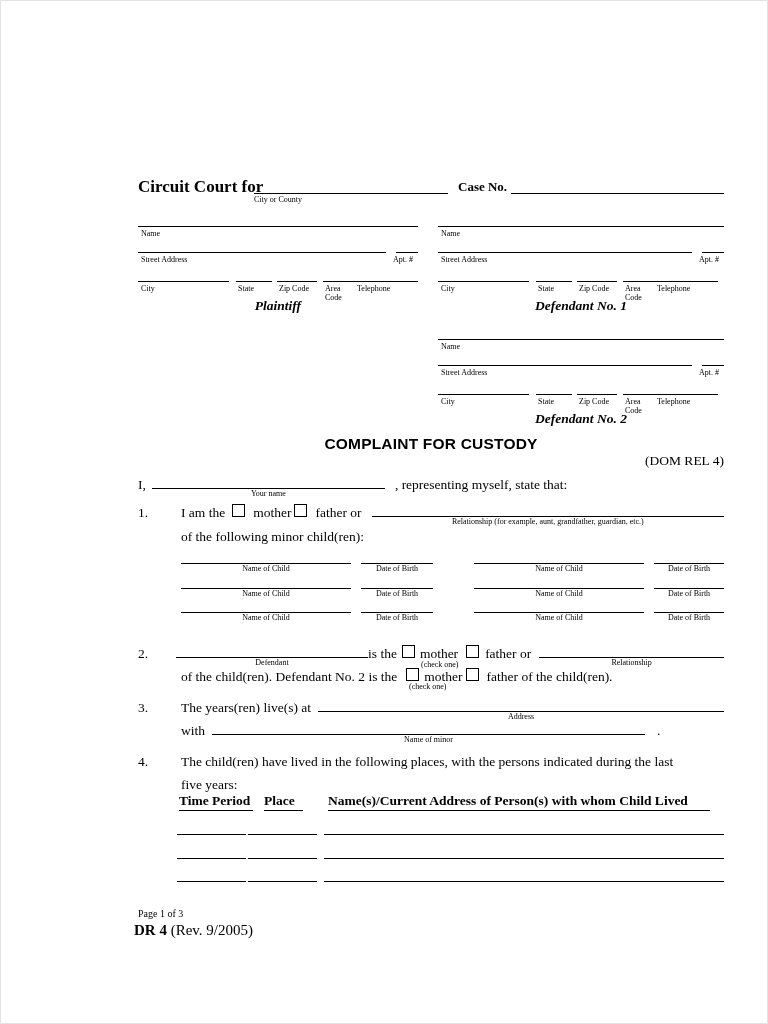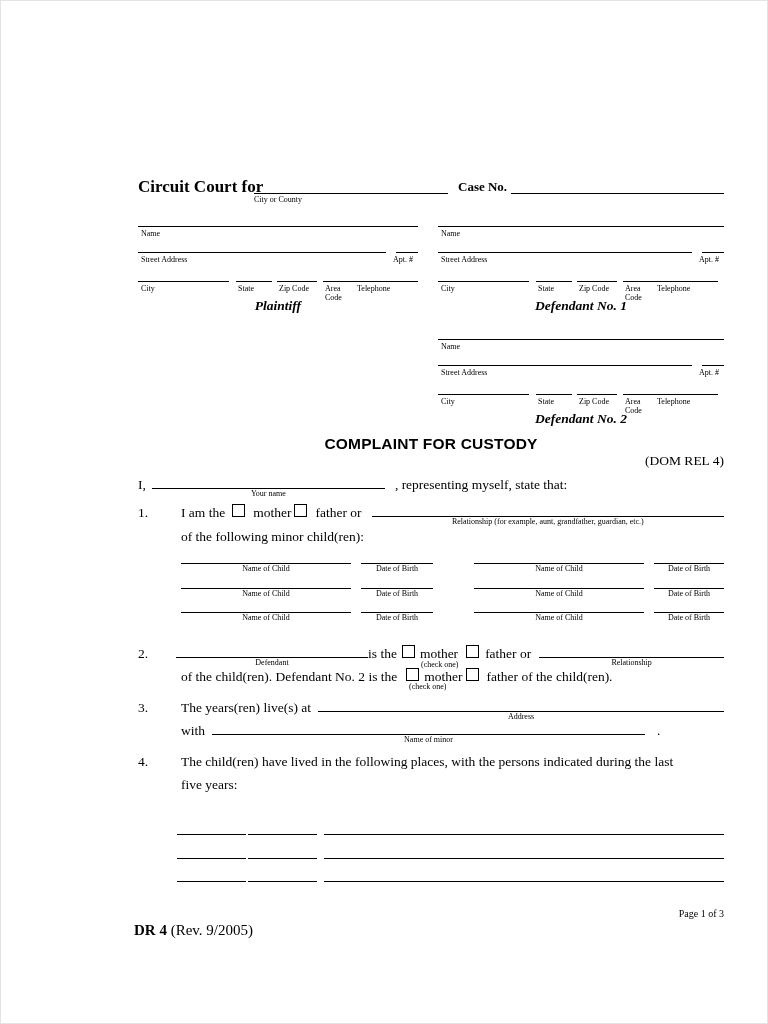--- a/index.html
+++ b/index.html
@@ -202,36 +202,41 @@
       </span>
     <span style="margin-left:12px">.</span>
   </div>
 
   <div class="row" style="left:137px;top:753px;width:586px">
     <span style="width:43px">4.</span>
     <span>The child(ren) have lived in the following places, with the persons indicated during the last</span>
   </div>
   <div class="abs" style="left:180px;top:776px;font-size:13.5px">five years:</div>
 
+  <div class="abs" style="left:178px;top:792px;width:566px;height:18px">
+    <span class="hdrU" style="left:0;top:0;padding-right:3px">Time Period</span>
+    <span class="hdrU" style="left:85px;top:0;padding-right:8px">Place</span>
+    <span class="hdrU" style="left:149px;top:0;padding-right:22px">Name(s)/Current Address of Person(s) with whom Child Lived</span>
+  </div>
 
   <div class="abs" style="left:176px;top:833px;display:flex">
     <span class="bcell" style="width:69px"></span>
     <span class="bcell" style="width:69px;margin-left:2px"></span>
     <span class="bcell" style="width:400px;margin-left:7px"></span>
   </div>
   <div class="abs" style="left:176px;top:857px;display:flex">
     <span class="bcell" style="width:69px"></span>
     <span class="bcell" style="width:69px;margin-left:2px"></span>
     <span class="bcell" style="width:400px;margin-left:7px"></span>
   </div>
   <div class="abs" style="left:176px;top:880px;display:flex">
     <span class="bcell" style="width:69px"></span>
     <span class="bcell" style="width:69px;margin-left:2px"></span>
     <span class="bcell" style="width:400px;margin-left:7px"></span>
   </div>
 
-  <div class="abs" style="left:137px;top:907px;width:586px;text-align:right;font-size:10px">Page 1 of 3</div>
+  <div class="abs" style="left:137px;top:907px;width:586px;text-align:left;font-size:10px">Page 1 of 3</div>
   <div class="abs" style="left:133px;top:921px;font-size:15px">
     <span class="b">DR 4</span>
     <span>(Rev. 9/2005)</span>
   </div>
 
 </div>
 
 </body></html>

